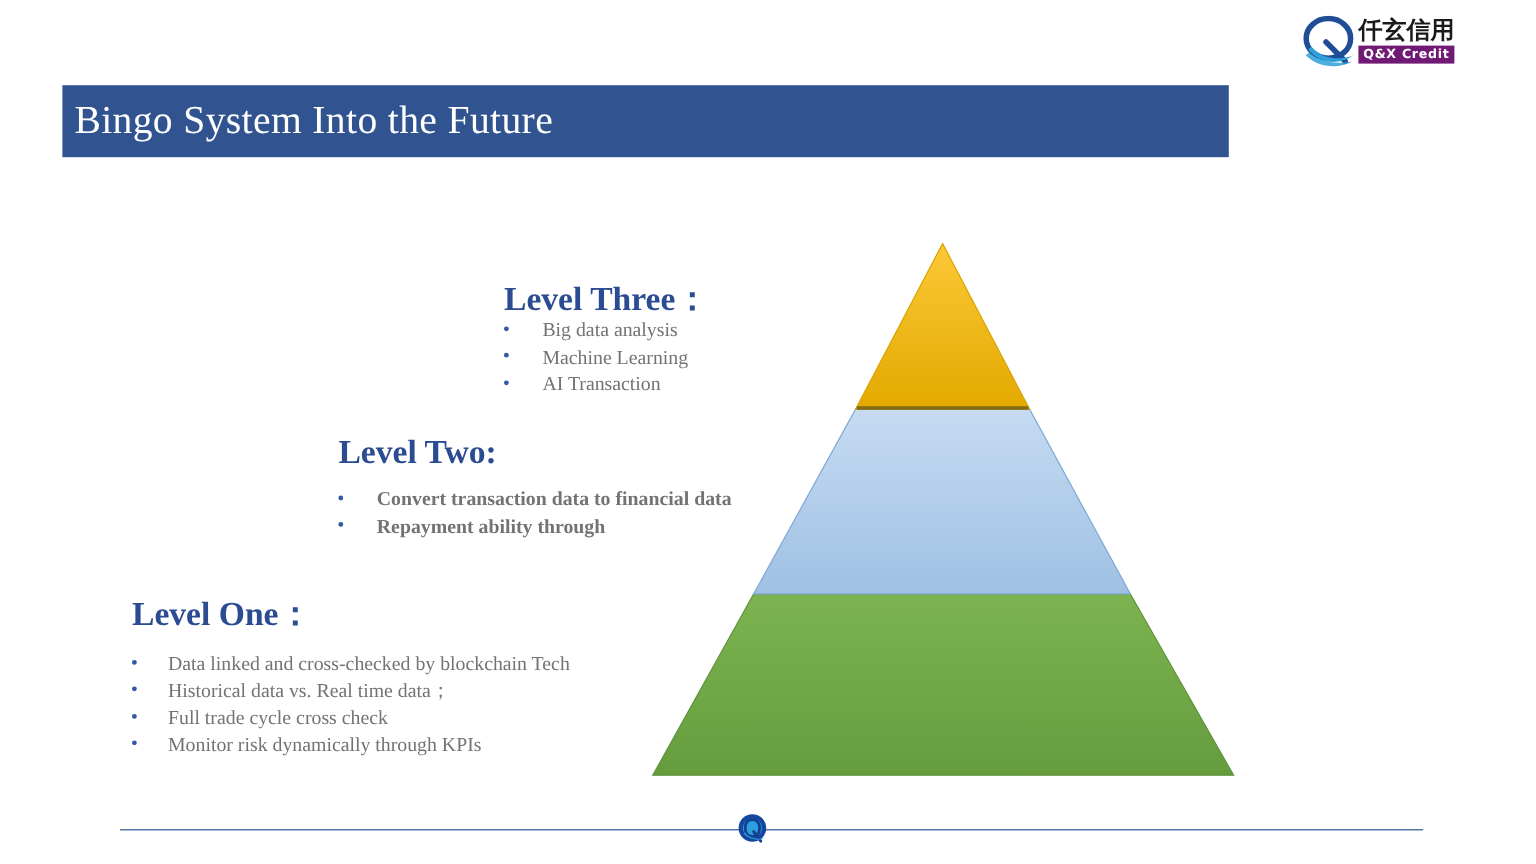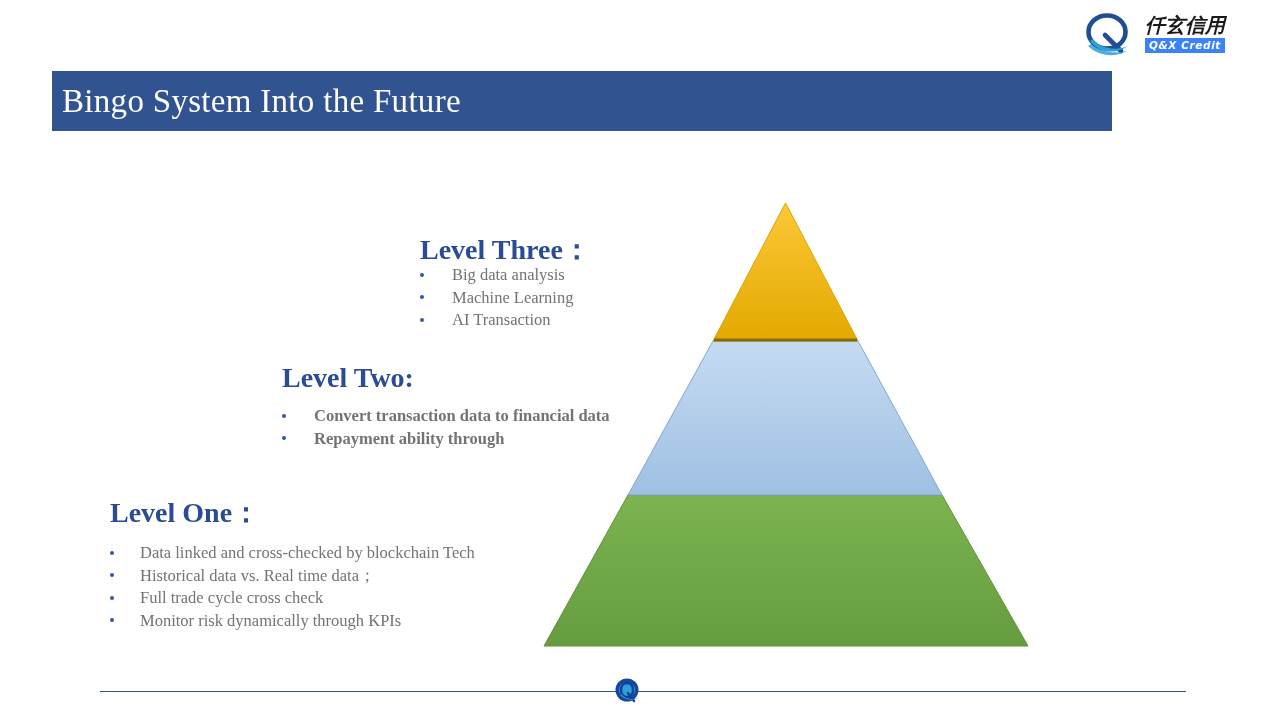--- a/index.html
+++ b/index.html
@@ -36,52 +36,51 @@
   #logo-mark {
     width: 46px;
     height: 44px;
     flex: 0 0 auto;
     margin-top: 1px;
   }
   #logo-text-wrap {
     display: flex;
     flex-direction: column;
     align-items: flex-end;
-    margin-left: 14px;
+    margin-left: 1px;
     margin-top: 2px;
-    font-style: italic;
   }
   #logo-cn {
     font-family: "DejaVu Sans", sans-serif;
     font-weight: bold;
     font-size: 20px;
     line-height: 22px;
     color: #1a1a1a;
     letter-spacing: 0px;
     white-space: nowrap;
   }
   #logo-en {
     margin-top: 2px;
-    background: #3b82f6;
+    background: #701a75;
     color: #ffffff;
     font-family: "DejaVu Sans", sans-serif;
     font-weight: bold;
     font-size: 10.5px;
     line-height: 13px;
     padding: 1px 4px 1px 4px;
     letter-spacing: 0.6px;
     white-space: nowrap;
   }
 
   
   #title-banner {
     position: absolute;
     left: 52px;
     top: 71px;
-    width: 1060px;
+    width: 972px;
     height: 60px;
     background: #31538f;
   }
   #title-text {
     position: absolute;
     left: 10px;
     top: 8px;
     color: #ffffff;
     font-size: 33px;
     line-height: 44px;

